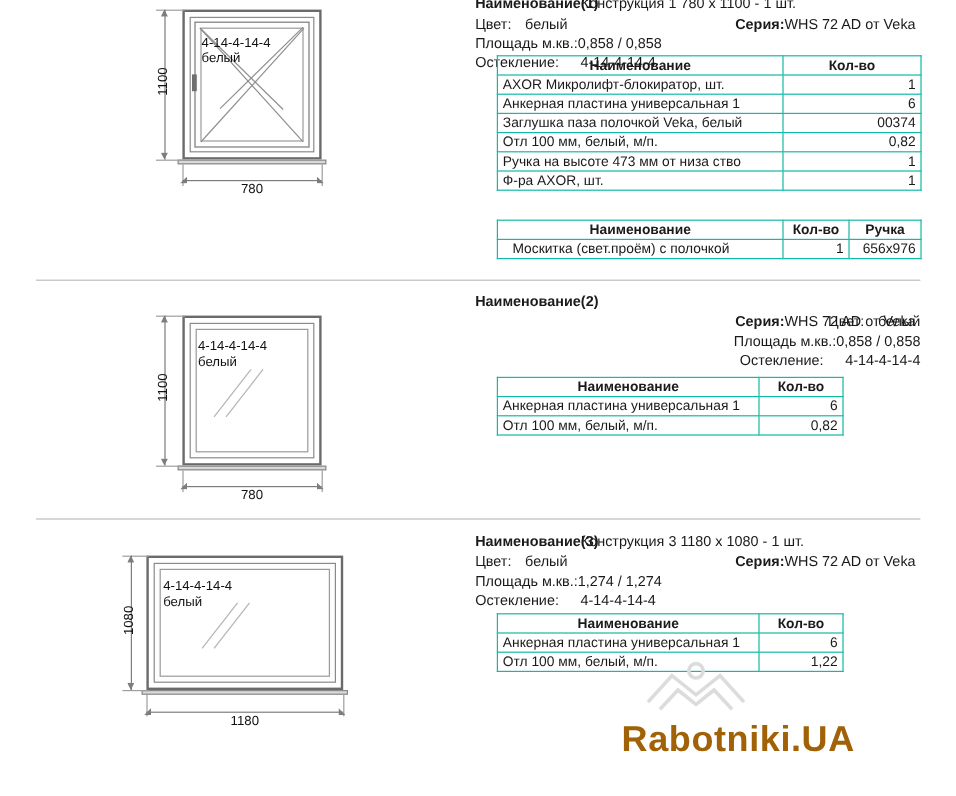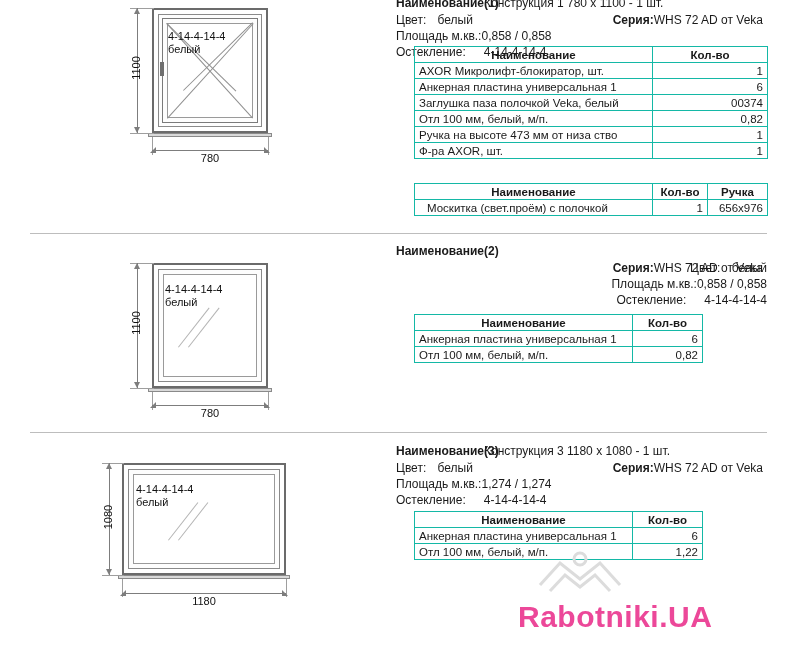--- a/index.html
+++ b/index.html
@@ -63,21 +63,21 @@
   }
   table.spec th{font-weight:bold;text-align:center;}
   td.qty{text-align:right;}
   td.size{text-align:right;}
   td.name{text-align:left;}
   td.name.ind{padding-left:12px;}
 
   
   .wm{
     position:absolute;
-    color:#ec4899;
+    color:#a16207;
     font-size:30px;
     font-weight:bold;
     letter-spacing:0.5px;
     user-select:none;
   }
   .wm-mark{position:absolute;color:#dcdcdc;}
 </style>
 </head>
 <body>
 

